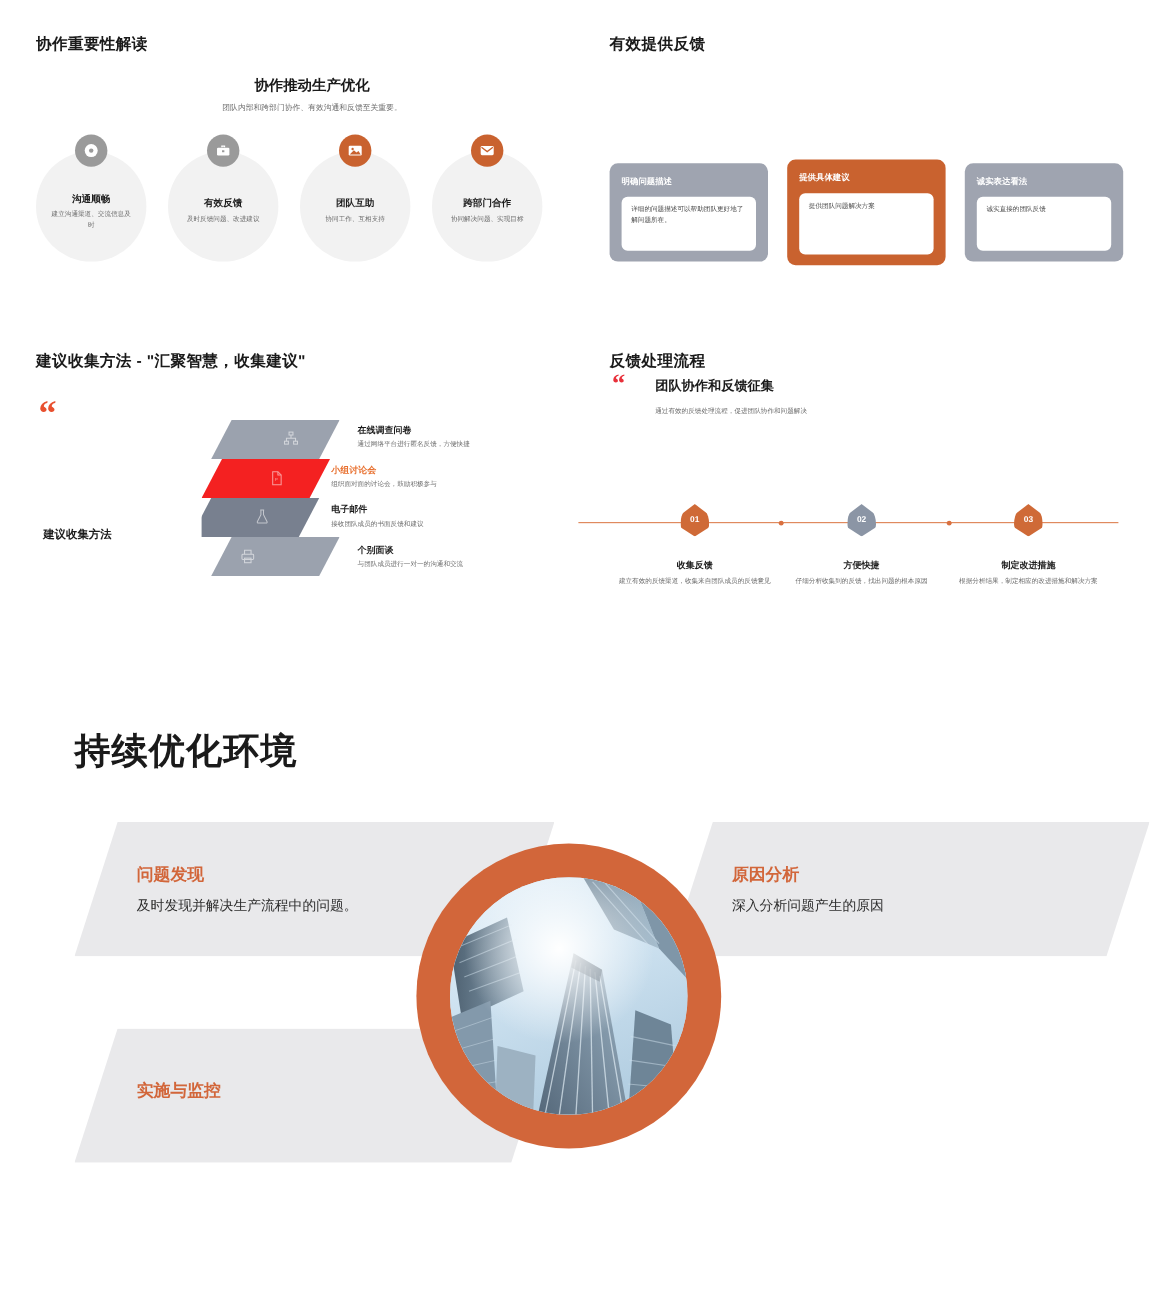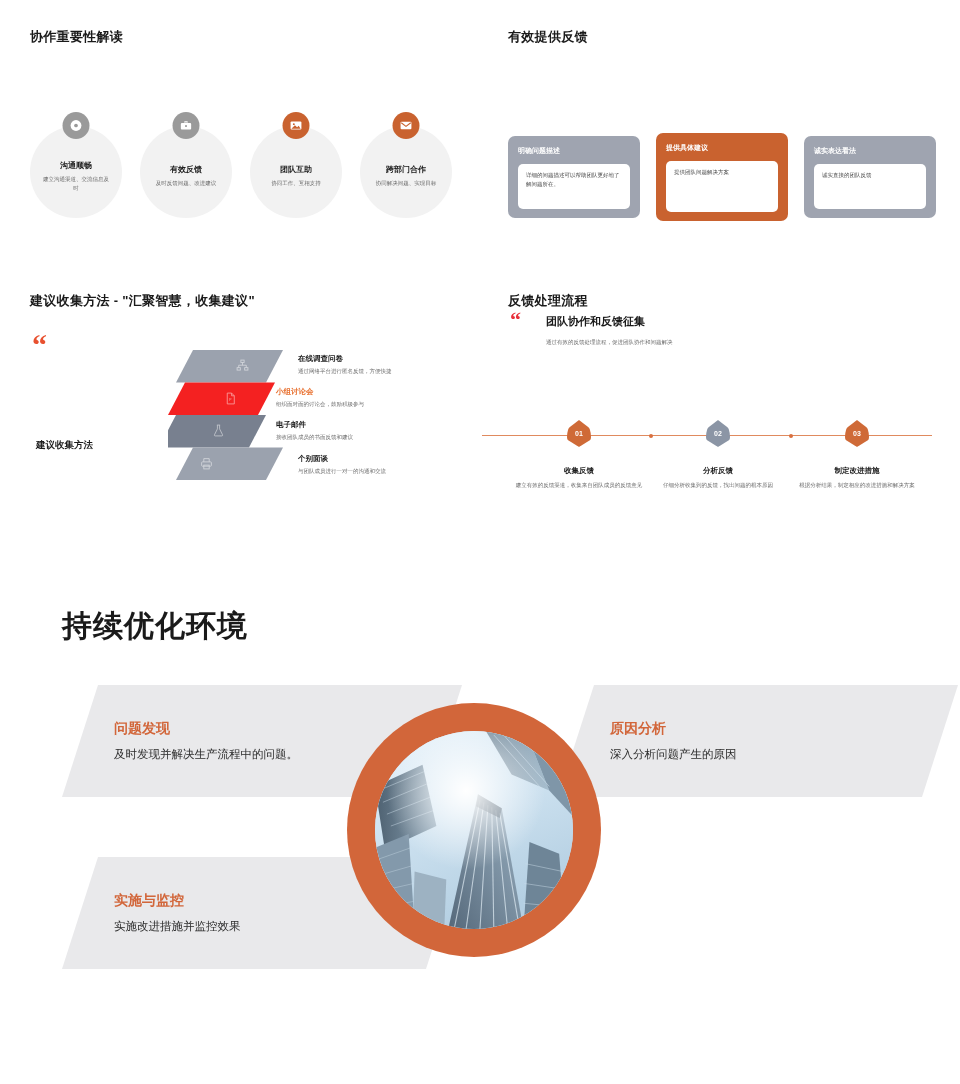--- a/index.html
+++ b/index.html
@@ -132,20 +132,24 @@
   }
   .hub-inner svg { position: absolute; inset: 0; width: 100%; height: 100%; }
 </style>
 </head>
 <body>
 
 <div class="page">
 
   <div id="sec1">
     <div class="sec-title">协作重要性解读</div>
+    <div class="head">
+      <div class="blk-title">协作推动生产优化</div>
+      <div class="blk-sub">团队内部和跨部门协作、有效沟通和反馈至关重要。</div>
+    </div>
 
     <div class="circ-row">
 
       <div class="circ-card">
         <div class="circ-icon grey">
           <svg viewBox="0 0 24 24">
               <circle cx="12" cy="12" r="10" fill="#fff"></circle>
               <circle cx="12" cy="12" r="3.4" fill="#9a9a9a"></circle>
             </svg>
         </div>
@@ -290,21 +294,21 @@
           <div class="tl-h">收集反馈</div>
           <div class="tl-d">建立有效的反馈渠道，收集来自团队成员的反馈意见</div>
         </div>
       </div>
 
       <div class="tl-node" style="left:216px;">
         <div class="pin grey">
           <span>02</span>
         </div>
         <div class="tl-cap">
-          <div class="tl-h">分析反馈</div>
+          <div class="tl-h">方便快捷</div>
           <div class="tl-d">仔细分析收集到的反馈，找出问题的根本原因</div>
         </div>
       </div>
 
       <div class="tl-node" style="left:355px;">
         <div class="pin orange">
           <span>03</span>
         </div>
         <div class="tl-cap">
           <div class="tl-h">制定改进措施</div>
@@ -329,21 +333,20 @@
       <div class="para tr-q">
         <div class="q-inner">
           <div class="q-h">原因分析</div>
           <div class="q-d">深入分析问题产生的原因</div>
         </div>
       </div>
 
       <div class="para bl-q">
         <div class="q-inner">
           <div class="q-h">实施与监控</div>
-          <div class="q-d">实施改进措施并监控效果</div>
         </div>
       </div>
 
 
       <div class="hub">
         <div class="hub-inner">
           <svg viewBox="0 0 200 200" preserveAspectRatio="xMidYMid slice">
             <defs>
               <linearGradient id="sky" x1="0" y1="0" x2="0.4" y2="1">
                 <stop offset="0%" stop-color="#e9f3fa"></stop>

